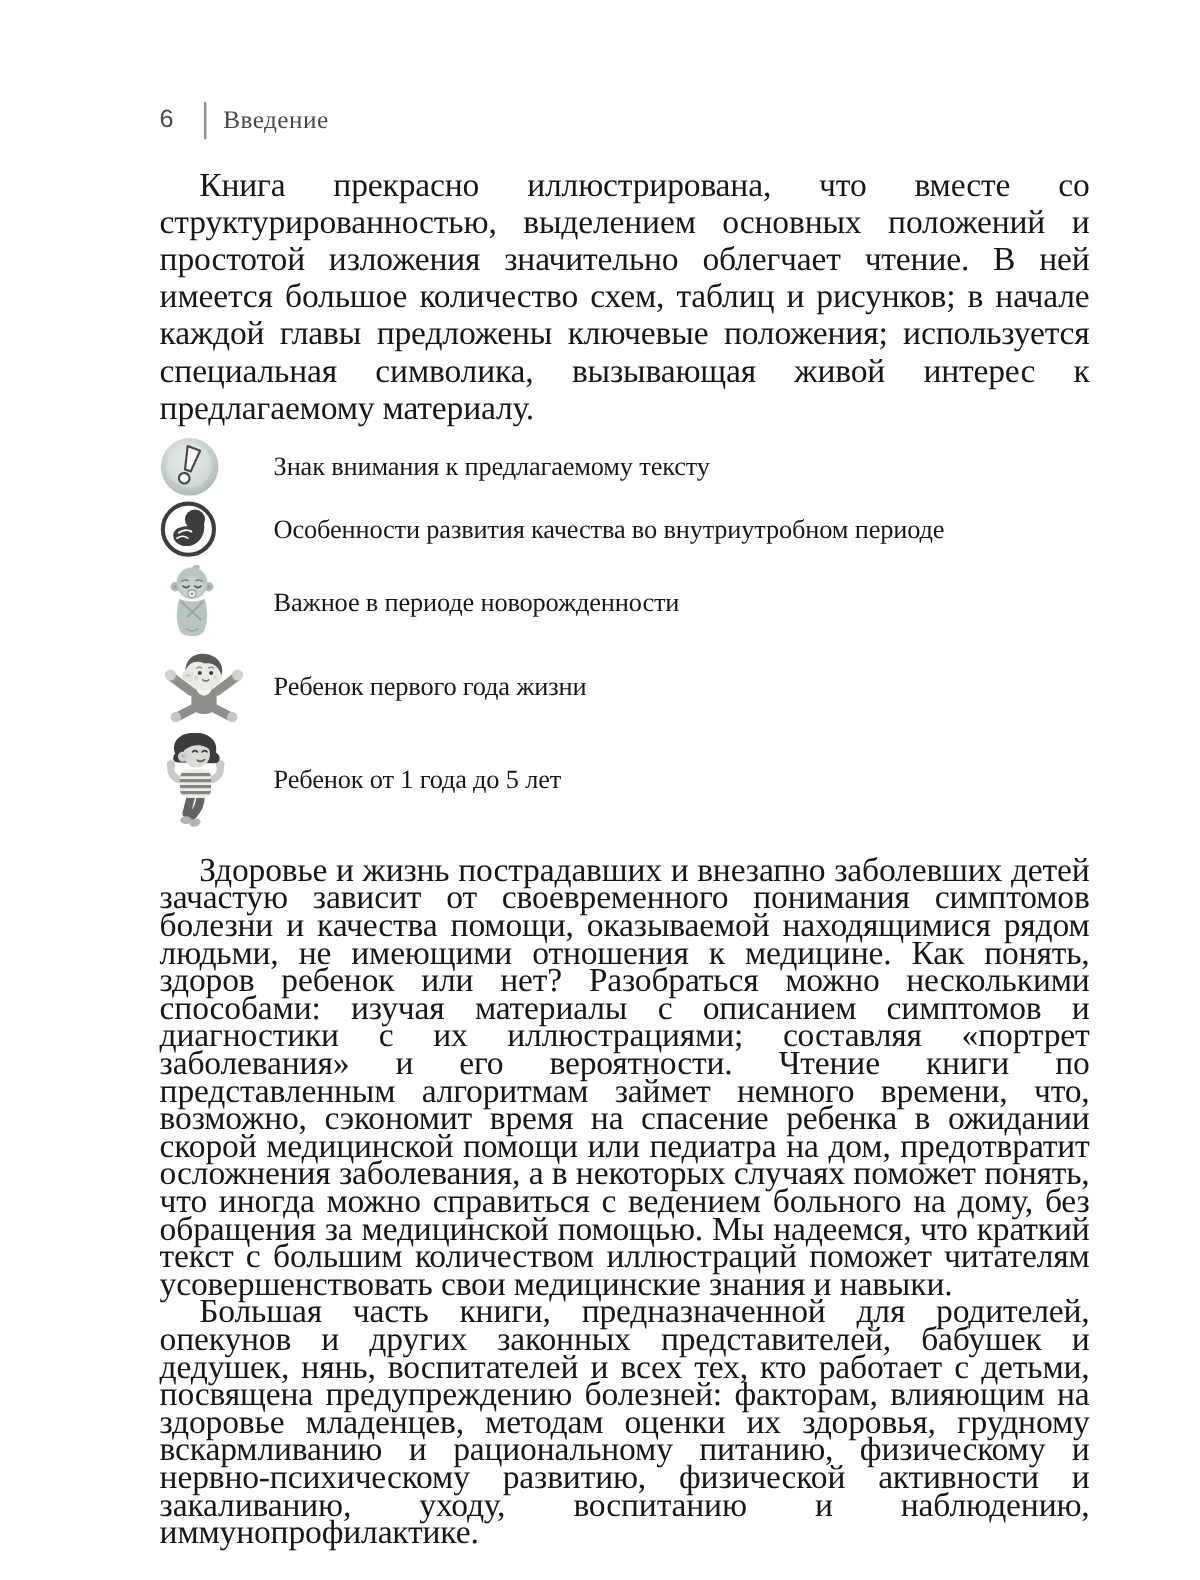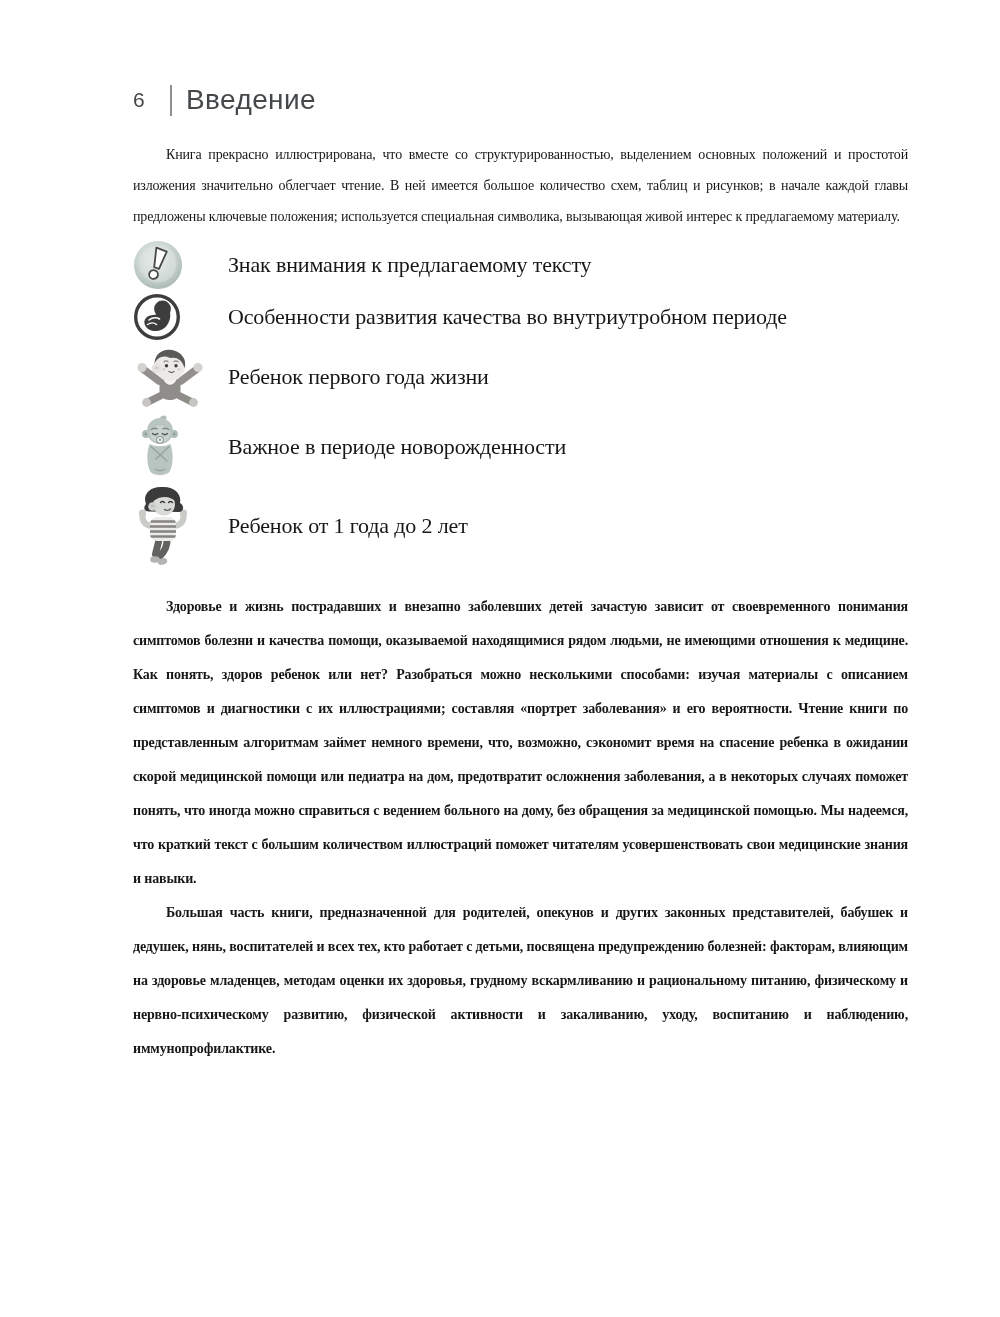--- a/index.html
+++ b/index.html
@@ -26,33 +26,34 @@
   .pagenum {
     font-size: 21px;
     min-width: 14px;
   }
   .head-divider {
     width: 2px; height: 31px;
     background: #8d9091;
     margin: 0 14px 0 23px;
   }
   .head-title {
-    font-size: 28px;
+    font-size: 21px;
     letter-spacing: 0.4px;
+    font-family: Liberation Serif, serif;
   }
   
   .para {
     margin: 0;
     text-align: justify;
     text-indent: 33px;
     letter-spacing: -0.15px;
-    font-size: 14px;
+    font-size: 28px;
   }
   .para-lead { line-height: 31px; }
-  .para-body { line-height: 34px; font-weight: bold; }
+  .para-body { line-height: 23px; }
   
   .legend {
     margin: 8px 0 22px 0;
     display: flex;
     flex-direction: column;
     gap: 3px;
   }
   .legend-row {
     display: flex;
     align-items: center;
@@ -110,20 +111,45 @@
       <span class="legend-icon-cell">
         <svg width="48" height="48" viewBox="0 0 48 48">
           <circle cx="24" cy="24" r="21.3" fill="#ffffff" stroke="#3d3d3d" stroke-width="3.4"></circle>
           <circle cx="29.5" cy="16" r="8.4" fill="#3d3d3d"></circle>
           <path d="M37 19 C38.5 27 34 35.5 26.5 37.5 C19 39.5 12.5 36 11.5 30.5 C10.8 26.5 13.5 23.5 17 22.5 C21 21.3 25.5 22 28.5 19.5 Z" fill="#3d3d3d"></path>
           <path d="M16 27 C19 24.5 23.5 24 26.5 26" stroke="#ffffff" stroke-width="1.6" fill="none" stroke-linecap="round"></path>
           <path d="M14.5 31.5 C17.5 29.5 21 29.5 23.5 31.5" stroke="#ffffff" stroke-width="1.4" fill="none" stroke-linecap="round"></path>
         </svg>
       </span>
       <span class="legend-label">Особенности развития качества во внутриутробном периоде</span>
+    </div>
+
+    <div class="legend-row">
+      <span class="legend-icon-cell">
+        <svg width="54" height="68" viewBox="0 0 54 68">
+          <path d="M27 5 C29 1.5 34 2 33.5 5 C33 7.5 30 8.5 27.5 7" fill="#aebbb7"></path>
+          <circle cx="13" cy="21" r="3.9" fill="#aebbb7"></circle>
+          <circle cx="41" cy="21" r="3.9" fill="#aebbb7"></circle>
+          <circle cx="13" cy="21" r="1.4" fill="#93a19d"></circle>
+          <circle cx="41" cy="21" r="1.4" fill="#93a19d"></circle>
+          <circle cx="27" cy="18" r="13" fill="#b9c5c1"></circle>
+          <ellipse cx="27" cy="21" rx="10" ry="8.5" fill="#c9d2ce"></ellipse>
+          <path d="M18.5 16.5 q3 -2.2 5.5 -0.6" stroke="#7b8885" stroke-width="1.3" fill="none" stroke-linecap="round"></path>
+          <path d="M30 15.9 q2.5 -1.6 5.5 0.6" stroke="#7b8885" stroke-width="1.3" fill="none" stroke-linecap="round"></path>
+          <path d="M19.5 20.5 q2.6 2.4 5.2 0" stroke="#4e5a56" stroke-width="1.5" fill="none" stroke-linecap="round"></path>
+          <path d="M29.3 20.5 q2.6 2.4 5.2 0" stroke="#4e5a56" stroke-width="1.5" fill="none" stroke-linecap="round"></path>
+          <circle cx="27" cy="26.8" r="3.4" fill="#eef1f0" stroke="#93a19d" stroke-width="1.2"></circle>
+          <circle cx="27" cy="26.8" r="1.3" fill="#93a19d"></circle>
+          <path d="M16.5 31 C23 34 31 34 37.5 31 C40.5 40 40.5 50 37 58 C34.5 63.5 19.5 63.5 17 58 C13.5 50 13.5 40 16.5 31 Z" fill="#b9c5c1"></path>
+          <path d="M18 33.5 L34 48" stroke="#97a5a1" stroke-width="1.6" stroke-linecap="round"></path>
+          <path d="M36 33.5 L23 46" stroke="#97a5a1" stroke-width="1.6" stroke-linecap="round"></path>
+          <path d="M22 56 q5 3.5 10 0" stroke="#97a5a1" stroke-width="1.3" fill="none" stroke-linecap="round"></path>
+        </svg>
+      </span>
+      <span class="legend-label">Важное в периоде новорожденности</span>
     </div>
 
     <div class="legend-row">
       <span class="legend-icon-cell">
         <svg width="74" height="66" viewBox="0 0 74 66">
           <path d="M10 25 L26 37" stroke="#928f8c" stroke-width="7.5" stroke-linecap="round"></path>
           <path d="M64 25 L48 37" stroke="#928f8c" stroke-width="7.5" stroke-linecap="round"></path>
           <circle cx="9" cy="23.5" r="4.6" fill="#d4d2ce"></circle>
           <circle cx="65" cy="23.5" r="4.6" fill="#d4d2ce"></circle>
           <path d="M29 51 L15 58" stroke="#8f8d8a" stroke-width="7.5" stroke-linecap="round"></path>
@@ -139,45 +165,20 @@
           <path d="M31 17.8 q2 -1.6 4 -0.2" stroke="#8a8885" stroke-width="1.2" fill="none" stroke-linecap="round"></path>
           <path d="M41 17.6 q2 -1.4 4 0.2" stroke="#8a8885" stroke-width="1.2" fill="none" stroke-linecap="round"></path>
           <circle cx="33.5" cy="21.8" r="1.7" fill="#3e3e3c"></circle>
           <circle cx="43" cy="21.8" r="1.7" fill="#3e3e3c"></circle>
           <path d="M36 27.5 q2.5 2 5 0" stroke="#6b6967" stroke-width="1.3" fill="none" stroke-linecap="round"></path>
           <circle cx="30.5" cy="25.5" r="1.6" fill="#d8d6d2"></circle>
           <circle cx="46" cy="25.5" r="1.6" fill="#d8d6d2"></circle>
         </svg>
       </span>
       <span class="legend-label">Ребенок первого года жизни</span>
-    </div>
-
-    <div class="legend-row">
-      <span class="legend-icon-cell">
-        <svg width="54" height="68" viewBox="0 0 54 68">
-          <path d="M27 5 C29 1.5 34 2 33.5 5 C33 7.5 30 8.5 27.5 7" fill="#aebbb7"></path>
-          <circle cx="13" cy="21" r="3.9" fill="#aebbb7"></circle>
-          <circle cx="41" cy="21" r="3.9" fill="#aebbb7"></circle>
-          <circle cx="13" cy="21" r="1.4" fill="#93a19d"></circle>
-          <circle cx="41" cy="21" r="1.4" fill="#93a19d"></circle>
-          <circle cx="27" cy="18" r="13" fill="#b9c5c1"></circle>
-          <ellipse cx="27" cy="21" rx="10" ry="8.5" fill="#c9d2ce"></ellipse>
-          <path d="M18.5 16.5 q3 -2.2 5.5 -0.6" stroke="#7b8885" stroke-width="1.3" fill="none" stroke-linecap="round"></path>
-          <path d="M30 15.9 q2.5 -1.6 5.5 0.6" stroke="#7b8885" stroke-width="1.3" fill="none" stroke-linecap="round"></path>
-          <path d="M19.5 20.5 q2.6 2.4 5.2 0" stroke="#4e5a56" stroke-width="1.5" fill="none" stroke-linecap="round"></path>
-          <path d="M29.3 20.5 q2.6 2.4 5.2 0" stroke="#4e5a56" stroke-width="1.5" fill="none" stroke-linecap="round"></path>
-          <circle cx="27" cy="26.8" r="3.4" fill="#eef1f0" stroke="#93a19d" stroke-width="1.2"></circle>
-          <circle cx="27" cy="26.8" r="1.3" fill="#93a19d"></circle>
-          <path d="M16.5 31 C23 34 31 34 37.5 31 C40.5 40 40.5 50 37 58 C34.5 63.5 19.5 63.5 17 58 C13.5 50 13.5 40 16.5 31 Z" fill="#b9c5c1"></path>
-          <path d="M18 33.5 L34 48" stroke="#97a5a1" stroke-width="1.6" stroke-linecap="round"></path>
-          <path d="M36 33.5 L23 46" stroke="#97a5a1" stroke-width="1.6" stroke-linecap="round"></path>
-          <path d="M22 56 q5 3.5 10 0" stroke="#97a5a1" stroke-width="1.3" fill="none" stroke-linecap="round"></path>
-        </svg>
-      </span>
-      <span class="legend-label">Важное в периоде новорожденности</span>
     </div>
 
     <div class="legend-row">
       <span class="legend-icon-cell">
         <svg width="60" height="84" viewBox="0 0 60 84">
           <defs>
             <clipPath id="shirtClip">
                 <rect x="17" y="33" width="26" height="24" rx="7"></rect>
               </clipPath>
           </defs>
@@ -196,21 +197,21 @@
           <path d="M13 20 C9 10 18 2 29 3 C40 2 49 9 47 19 C52 22 50.5 28 46 28 L16 27.5 C11 27.5 10 23.5 13 20 Z" fill="#3b3b3b"></path>
           <circle cx="31" cy="20.5" r="11" fill="#d8dad6"></circle>
           <path d="M20 17.5 C22 8.5 30 6 37 9 C42 11 44.5 15 43.5 18.5 C38 12 28 11 20 17.5 Z" fill="#3b3b3b"></path>
           <circle cx="19.5" cy="22.5" r="4.3" fill="#d0d2ce"></circle>
           <path d="M18 22.3 a2.1 2.1 0 0 1 3.2 0.4" stroke="#a8aaa6" stroke-width="1.1" fill="none"></path>
           <path d="M27.5 18.5 q2 -2 4 0" stroke="#3c3c3c" stroke-width="1.4" fill="none" stroke-linecap="round"></path>
           <path d="M35.5 18.5 q2 -2 4 0" stroke="#3c3c3c" stroke-width="1.4" fill="none" stroke-linecap="round"></path>
           <path d="M31.5 25.5 q3 2 6 -0.5" stroke="#5c5a58" stroke-width="1.4" fill="none" stroke-linecap="round"></path>
         </svg>
       </span>
-      <span class="legend-label">Ребенок от 1 года до 2 лет</span>
+      <span class="legend-label">Ребенок от 1 года до 5 лет</span>
     </div>
 
   </div>
 
   <p class="para para-body">Здоровье и жизнь пострадавших и внезапно заболевших детей зачастую зависит от своевременного понимания симптомов болезни и качества помощи, оказываемой находящимися рядом людьми, не имеющими отношения к медицине. Как понять, здоров ребенок или нет? Разобраться можно несколькими способами: изучая материалы с описанием симптомов и диагностики с их иллюстрациями; составляя «портрет заболевания» и его вероятности. Чтение книги по представленным алгоритмам займет немного времени, что, возможно, сэкономит время на спасение ребенка в ожидании скорой медицинской помощи или педиатра на дом, предотвратит осложнения заболевания, а в некоторых случаях поможет понять, что иногда можно справиться с ведением больного на дому, без обращения за медицинской помощью. Мы надеемся, что краткий текст с большим количеством иллюстраций поможет читателям усовершенствовать свои медицинские знания и навыки.</p>
   <p class="para para-body">Большая часть книги, предназначенной для родителей, опекунов и других законных представителей, бабушек и дедушек, нянь, воспитателей и всех тех, кто работает с детьми, посвящена предупреждению болезней: факторам, влияющим на здоровье младенцев, методам оценки их здоровья, грудному вскармливанию и рациональному питанию, физическому и нервно-психическому развитию, физической активности и закаливанию, уходу, воспитанию и наблюдению, иммунопрофилактике.</p>
 
 </div>
 
 </body></html>

